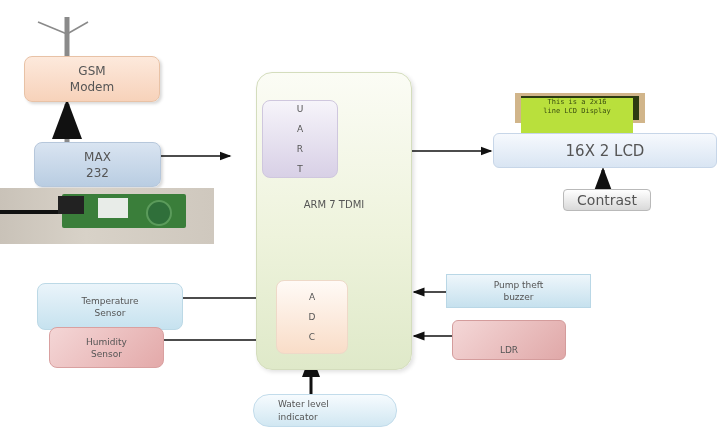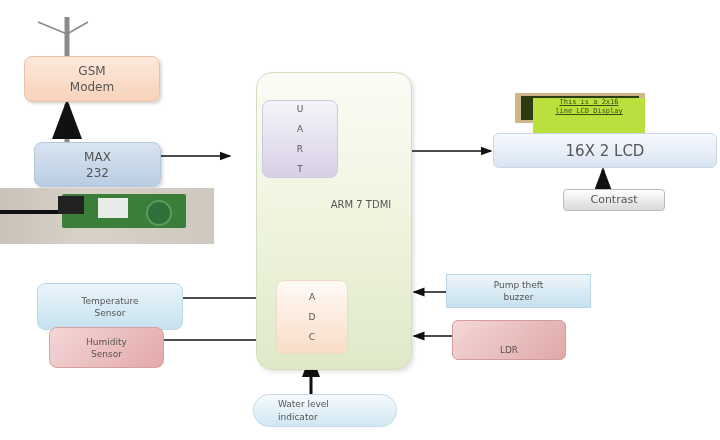--- a/index.html
+++ b/index.html
@@ -16,35 +16,35 @@
   .photo { position: absolute; left: 0; top: 188px; width: 214px; height: 56px;
            background: linear-gradient(90deg, #c9c2b8, #d8d2c8 40%, #cfc8be); }
   .pcb { position: absolute; left: 62px; top: 6px; width: 124px; height: 34px; background: #3a7e3a; border-radius: 2px; }
   .pcb .chip { position: absolute; left: 36px; top: 4px; width: 30px; height: 20px; background: #e8ece8; }
   .pcb .conn { position: absolute; left: -4px; top: 2px; width: 26px; height: 18px; background: #222; }
   .pcb .ring { position: absolute; left: 84px; top: 6px; width: 22px; height: 22px; border-radius: 50%; background: #2f6f3a; border: 2px solid #5b9b5b; }
   .cable { position: absolute; left: 0; top: 22px; width: 62px; height: 4px; background: #111; }
   .arm { left: 256px; top: 72px; width: 156px; height: 298px; border-radius: 16px;
          background: linear-gradient(#fbfcf5, #eef3dc 55%, #dfe9c9); border: 1px solid #d4ddbd;
          box-shadow: 2px 2px 4px rgba(0,0,0,0.12); justify-content: flex-start; }
-  .arm-label { position: absolute; left: 0; width: 100%; text-align: center; font-size: 10px; color: #555; margin-left: 27px; }
+  .arm-label { position: absolute; left: 0; width: 100%; text-align: center; font-size: 10px; color: #555; }
   .uart { left: 262px; top: 100px; width: 76px; height: 78px; border-radius: 8px;
           background: linear-gradient(#f6f4fa, #d8d0e6); border: 1px solid #cfc7de;
           font-size: 9px; line-height: 20px; }
   .adc { left: 276px; top: 280px; width: 72px; height: 74px; border-radius: 8px;
          background: linear-gradient(#fffaf6, #f9ddc8); border: 1px solid #eed9c8;
          font-size: 9px; line-height: 20px; }
   .lcd-screen { position: absolute; left: 515px; top: 93px; width: 130px; height: 30px; background: #d1b58a; }
   .lcd-screen .glass { position: absolute; left: 6px; top: 3px; width: 118px; height: 24px; background: #2c3a12; }
-  .lcd-screen .glass .txt { position: absolute; left: 12px; top: 2px; width: 112px; height: 37px; background: #b9e03c;
-         font-family: "DejaVu Sans Mono", monospace; font-size: 7px; line-height: 9px; color: #3a4d10; text-align: center; text-decoration: underline; }
+  .lcd-screen .glass .txt { position: absolute; left: 0; top: 2px; width: 112px; height: 37px; background: #b9e03c;
+         font-family: "DejaVu Sans Mono", monospace; font-size: 7px; line-height: 9px; color: #3a4d10; text-align: center; }
   .lcd { left: 493px; top: 133px; width: 224px; height: 35px; border-radius: 6px;
          background: linear-gradient(#f6f9fd, #d9e5f3); border: 1px solid #c7d6e8; font-size: 15px; }
-  .contrast { left: 563px; top: 189px; width: 102px; height: 22px; border-radius: 4px;
-              background: linear-gradient(#ffffff, #d9d9d9); border: 1px solid #b9b9b9; font-size: 11px; }
+  .contrast { left: 563px; top: 189px; width: 88px; height: 22px; border-radius: 4px;
+              background: linear-gradient(#ffffff, #d9d9d9); border: 1px solid #b9b9b9; font-size: 14px; }
   .temp { left: 37px; top: 283px; width: 146px; height: 47px; border-radius: 8px;
           background: linear-gradient(#eaf4fa, #c6e2ef); border: 1px solid #bcd9e6; font-size: 9px; line-height: 12px; }
   .hum { left: 49px; top: 327px; width: 115px; height: 41px; border-radius: 8px;
          background: linear-gradient(135deg, #f4d6d6, #e3a9a9); border: 1px solid #d9a0a0; font-size: 9px; line-height: 12px; }
   .water { left: 253px; top: 394px; width: 144px; height: 33px; border-radius: 16px;
            background: linear-gradient(#f6fbfe, #d1e7f2); border: 1px solid #c2dceb; font-size: 9px; line-height: 13px;
            align-items: flex-start; padding-left: 24px; text-align: left; }
   .pump { left: 446px; top: 274px; width: 145px; height: 34px; border-radius: 0;
           background: linear-gradient(#eef6fb, #c6e1ee); border: 1px solid #b9d7e6; font-size: 9px; line-height: 12px; }
   .ldr { left: 452px; top: 320px; width: 114px; height: 40px; border-radius: 6px;

